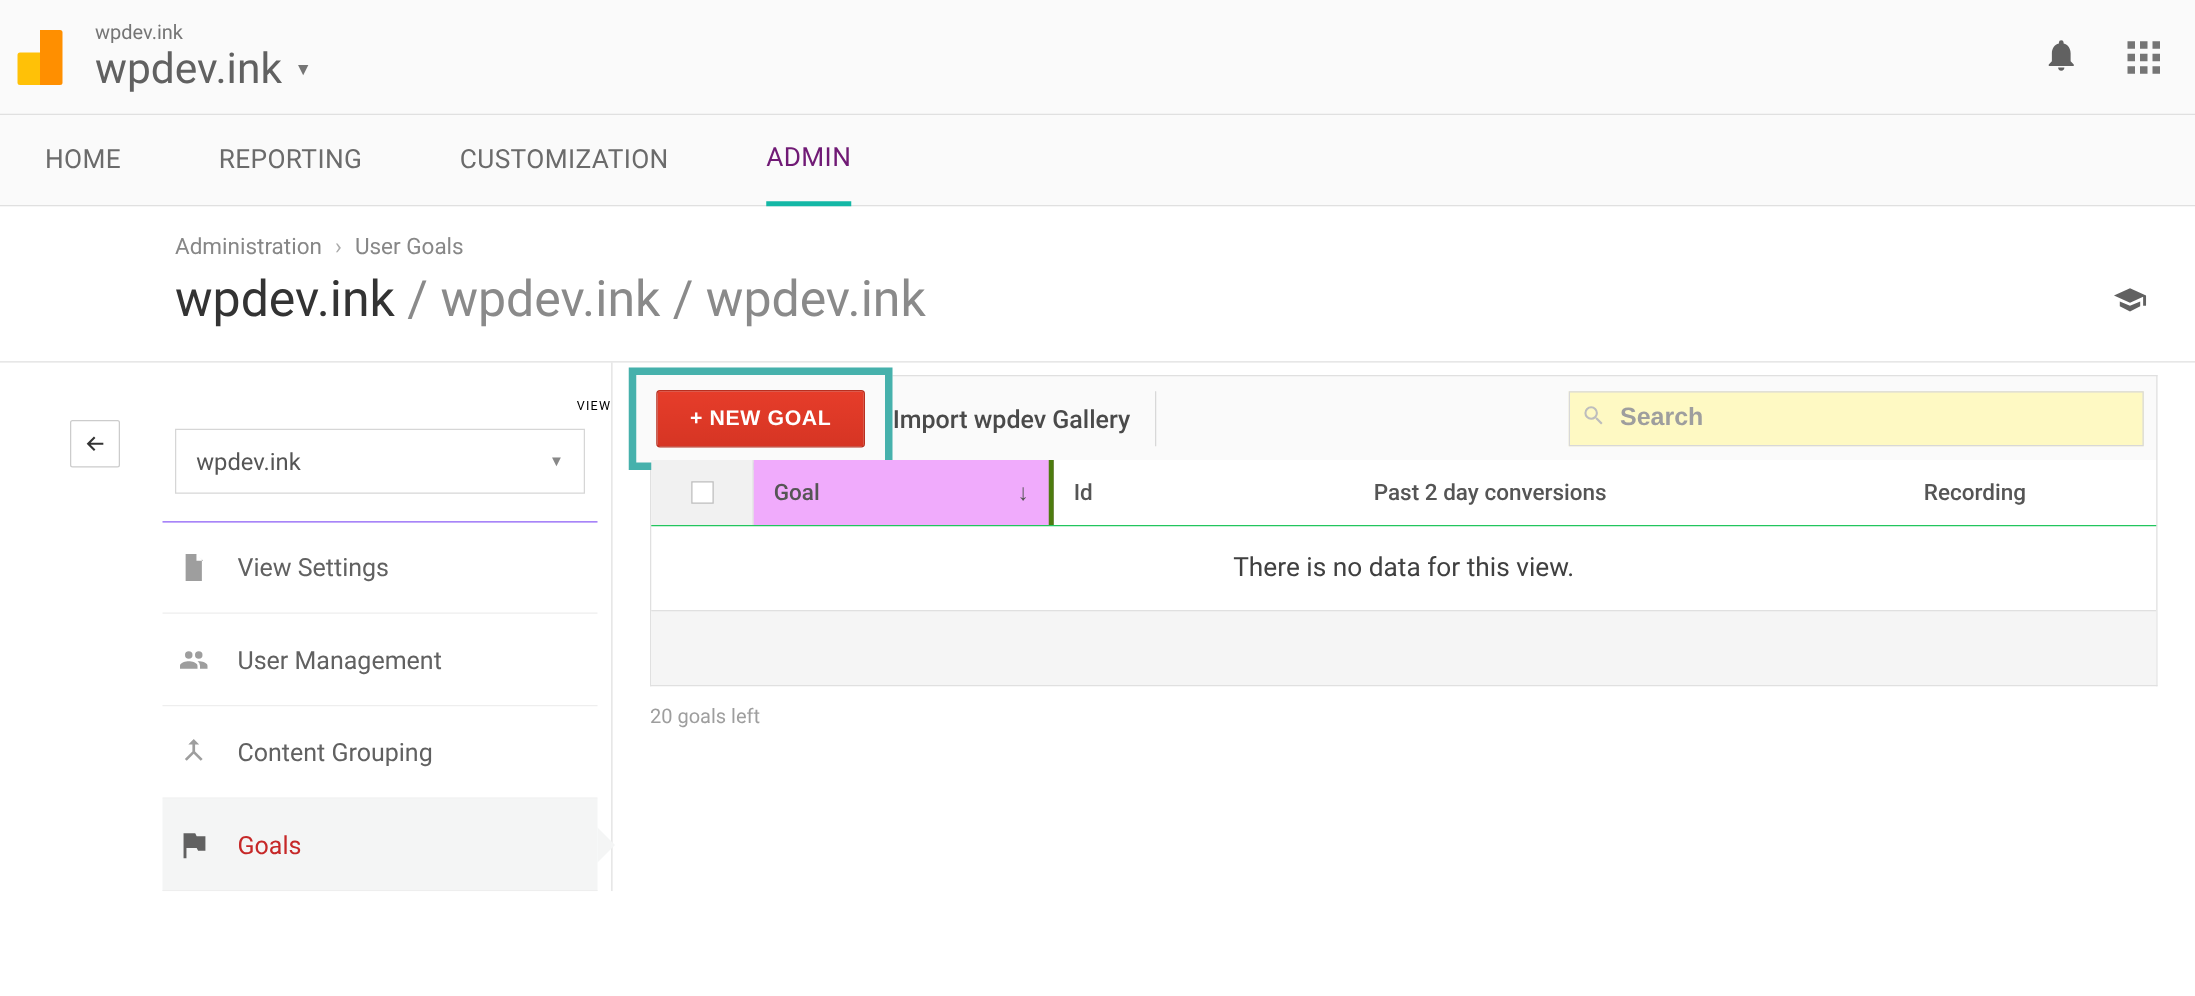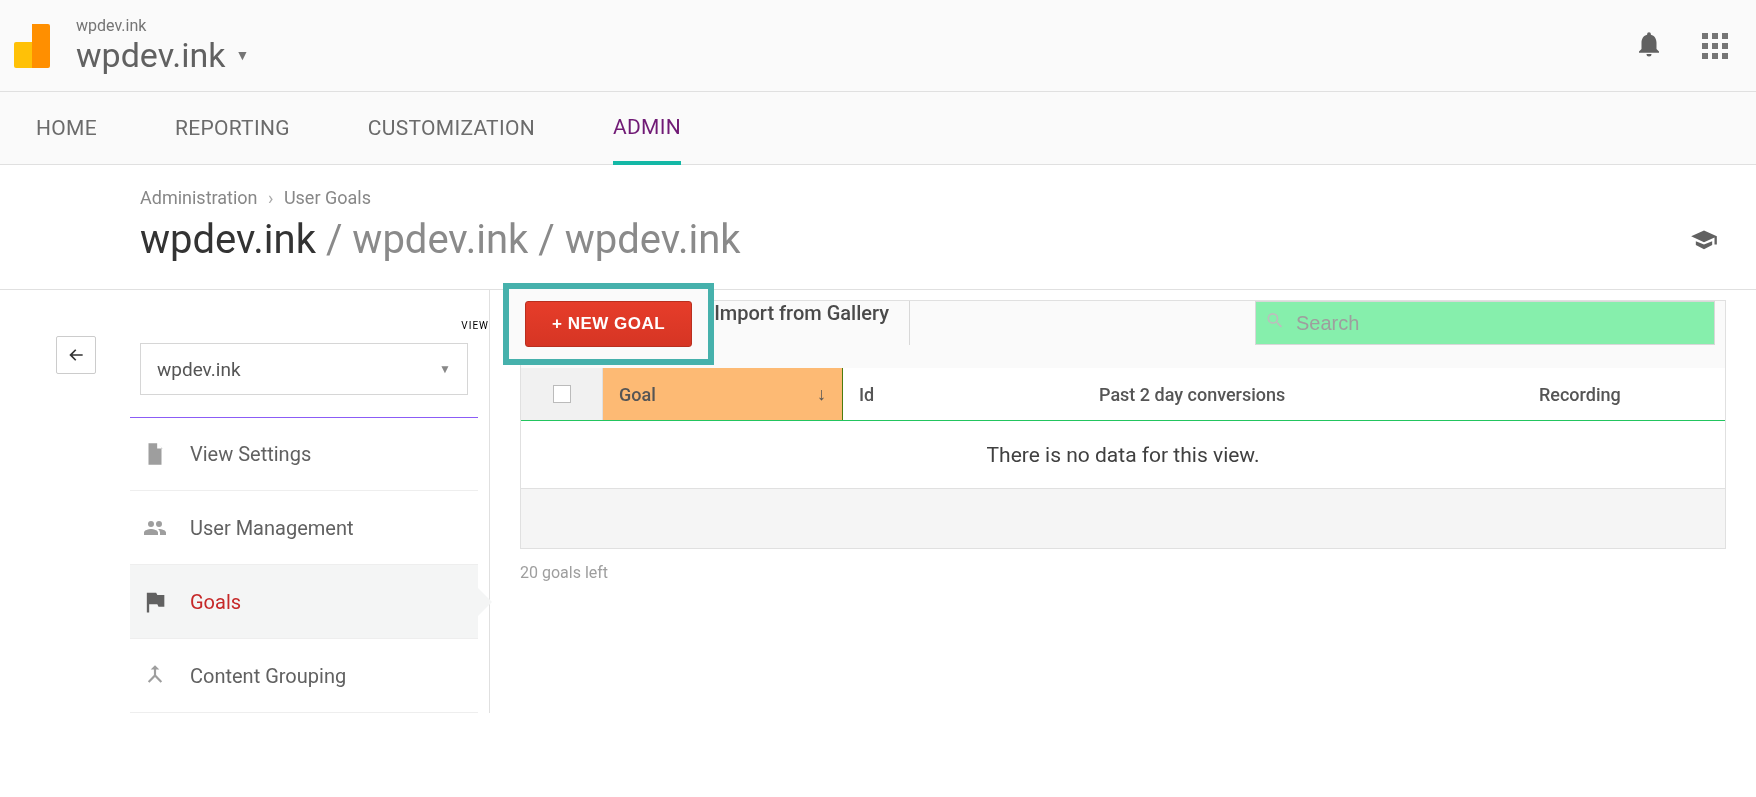--- a/index.html
+++ b/index.html
@@ -151,21 +151,21 @@
   
   .main {
     flex:1;
     padding: 10px 30px 30px 30px;
   }
   .actions-bar {
     height:68px;
     border:1px solid #e0e0e0;
     border-bottom:none;
     display:flex;
-    align-items:flex-start;
+    align-items:center;
     background:#fafafa;
   }
   .highlight-box {
     border:6px solid #46b1ac;
     padding:12px 16px;
     display:flex;
     align-items:center;
     margin:-18px 0 -18px -18px;
     background:#fafafa;
   }
@@ -180,24 +180,25 @@
     border-radius:3px;
     cursor:pointer;
   }
   .action-divider { width:1px; height:44px; background:#d8d8d8; margin:0 20px; }
   .import-link { font-size:20px; color:#4a4a4a; font-weight:500; cursor:pointer; }
   .actions-bar .search-wrap { margin-left:auto; margin-right:10px; position:relative; }
   .search-input {
     width:460px;
     height:44px;
     border:1px solid #d8d8d8;
-    background:#86efac;
+    background:#fef9c3;
     font-size:20px;
     padding: 0 12px 0 40px;
     color:#555;
+    font-weight:bold;
   }
   .search-input::placeholder{ color:#9e9e9e; }
   .search-wrap .mag {
     position:absolute; left:10px; top:50%; transform:translateY(-50%);
     color:#bdbdbd; font-size:20px;
   }
 
   .goal-table {
     border:1px solid #e0e0e0;
     border-top:none;
@@ -206,21 +207,21 @@
     display:grid;
     grid-template-columns: 82px 240px 240px 440px 1fr;
     align-items:center;
     height:52px;
     font-size:18px;
     color:#555;
     font-weight:500;
   }
   .thead .cell { padding:0 16px; display:flex; align-items:center; height:100%; }
   .thead .col-check { justify-content:center; background:#f1f1f1; border-right:1px solid #e0e0e0;}
-  .thead .col-goal { background:#fdba74; border-right:1px solid #4d7c0f; justify-content:space-between; cursor:pointer;text-align:center;}
+  .thead .col-goal { background:#f0abfc; border-right:4px solid #4d7c0f; justify-content:space-between; cursor:pointer;text-align:center;}
   .thead .col-arrow { font-size:18px; color:#555; }
   .checkbox { width:18px; height:18px; border:1px solid #bbb; background:#fff; }
   .empty-row {
     height:68px;
     display:flex;
     align-items:center;
     justify-content:center;
     font-size:21px;
     color:#404040;
     border-top:1px solid #22c55e;
@@ -318,45 +319,45 @@
         <span>View Settings</span>
       </div>
       <div class="side-item">
         <span class="icon">
             <svg width="30" height="24" viewBox="0 0 24 24">
               <path d="M16 11a3 3 0 1 0-3-3 3 3 0 0 0 3 3zm-8 0a3 3 0 1 0-3-3 3 3 0 0 0 3 3zm0 2c-2.33 0-7 1.17-7 3.5V19h14v-2.5C15 14.17 10.33 13 8 13zm8 0c-.29 0-.62.02-.97.05A4.49 4.49 0 0 1 17 16.5V19h6v-2.5c0-2.33-4.67-3.5-7-3.5z"></path>
             </svg>
           </span>
         <span>User Management</span>
       </div>
+      <div class="side-item">
+        <span class="icon">
+            <svg width="26" height="30" viewBox="0 0 24 24">
+              <path d="M12 2 8 6h3v5.17L5.41 16.76 6.83 18.17 12 13l5.17 5.17 1.41-1.41L13 11.17V6h3l-4-4z"></path>
+            </svg>
+          </span>
+        <span>Content Grouping</span>
+      </div>
       <div class="side-item active">
         <span class="icon">
             <svg width="28" height="28" viewBox="0 0 24 24">
               <path d="M5 3v18h2v-7h7l1 2h5V6h-6l-1-2H5z"></path>
             </svg>
           </span>
         <span>Goals</span>
       </div>
-      <div class="side-item">
-        <span class="icon">
-            <svg width="26" height="30" viewBox="0 0 24 24">
-              <path d="M12 2 8 6h3v5.17L5.41 16.76 6.83 18.17 12 13l5.17 5.17 1.41-1.41L13 11.17V6h3l-4-4z"></path>
-            </svg>
-          </span>
-        <span>Content Grouping</span>
-      </div>
     </div>
   </div>
 
   <div class="main">
     <div class="actions-bar">
       <div class="highlight-box">
         <button class="new-goal-btn">+ NEW GOAL</button>
       </div>
-      <span class="import-link">Import from Gallery</span>
+      <span class="import-link">Import wpdev Gallery</span>
       <div class="action-divider"></div>
       <div class="search-wrap">
         <span class="mag">
           <svg width="20" height="20" viewBox="0 0 24 24" fill="#bdbdbd">
               <path d="M15.5 14h-.79l-.28-.27A6.471 6.471 0 0 0 16 9.5 6.5 6.5 0 1 0 9.5 16a6.471 6.471 0 0 0 4.23-1.57l.27.28v.79L19 20.49 20.49 19 15.5 14zM9.5 14A4.5 4.5 0 1 1 14 9.5 4.5 4.5 0 0 1 9.5 14z"></path>
             </svg>
         </span>
         <input class="search-input" placeholder="Search" style="">
       </div>
     </div>

